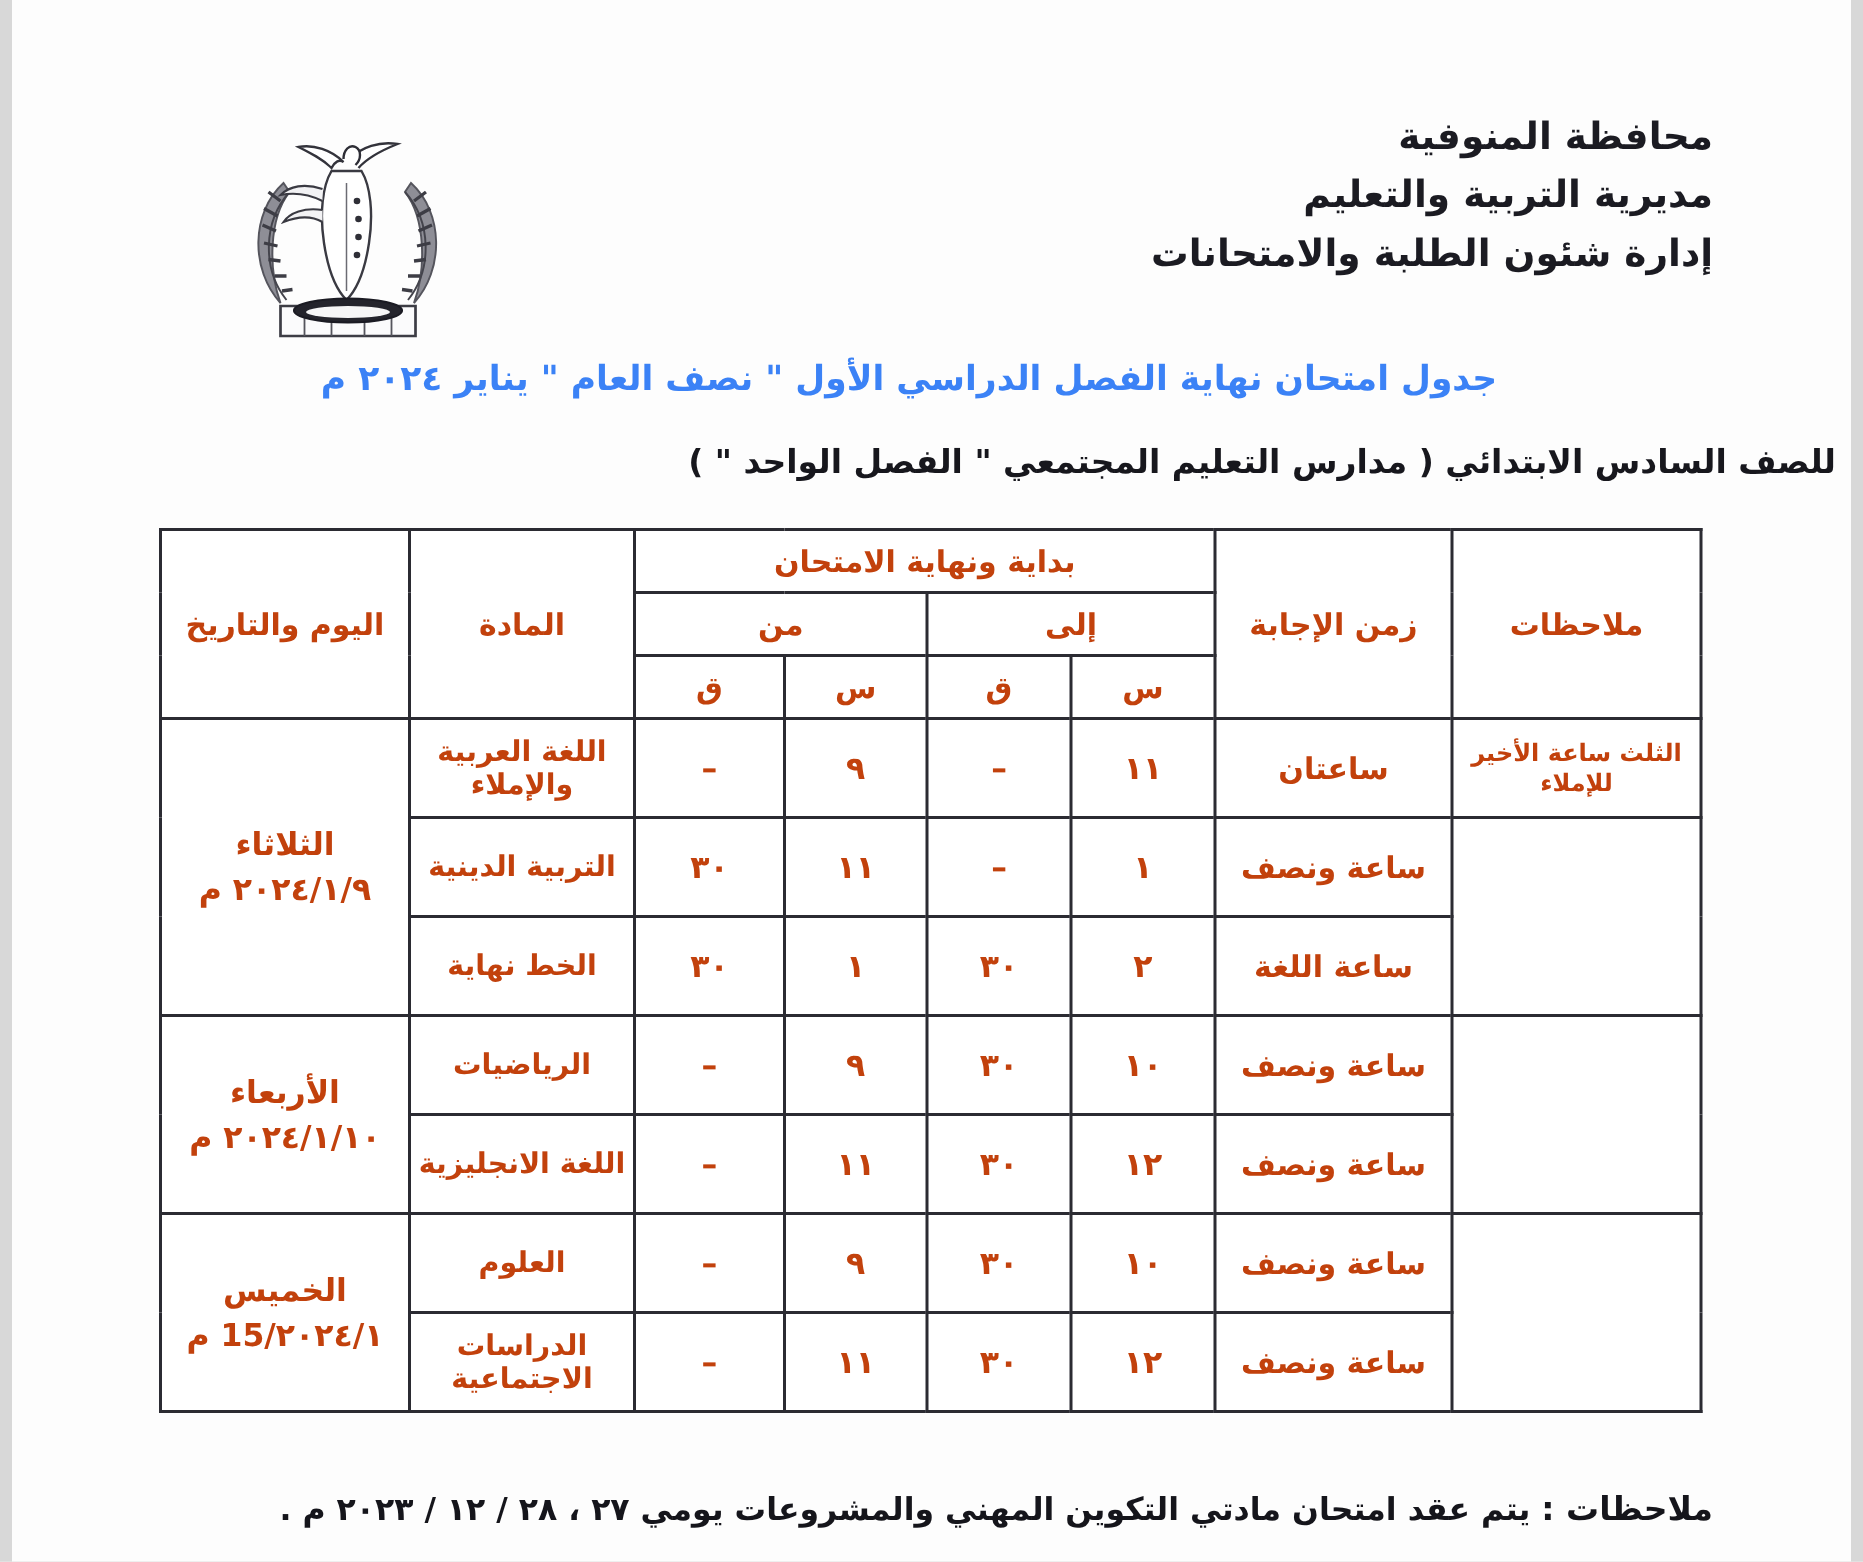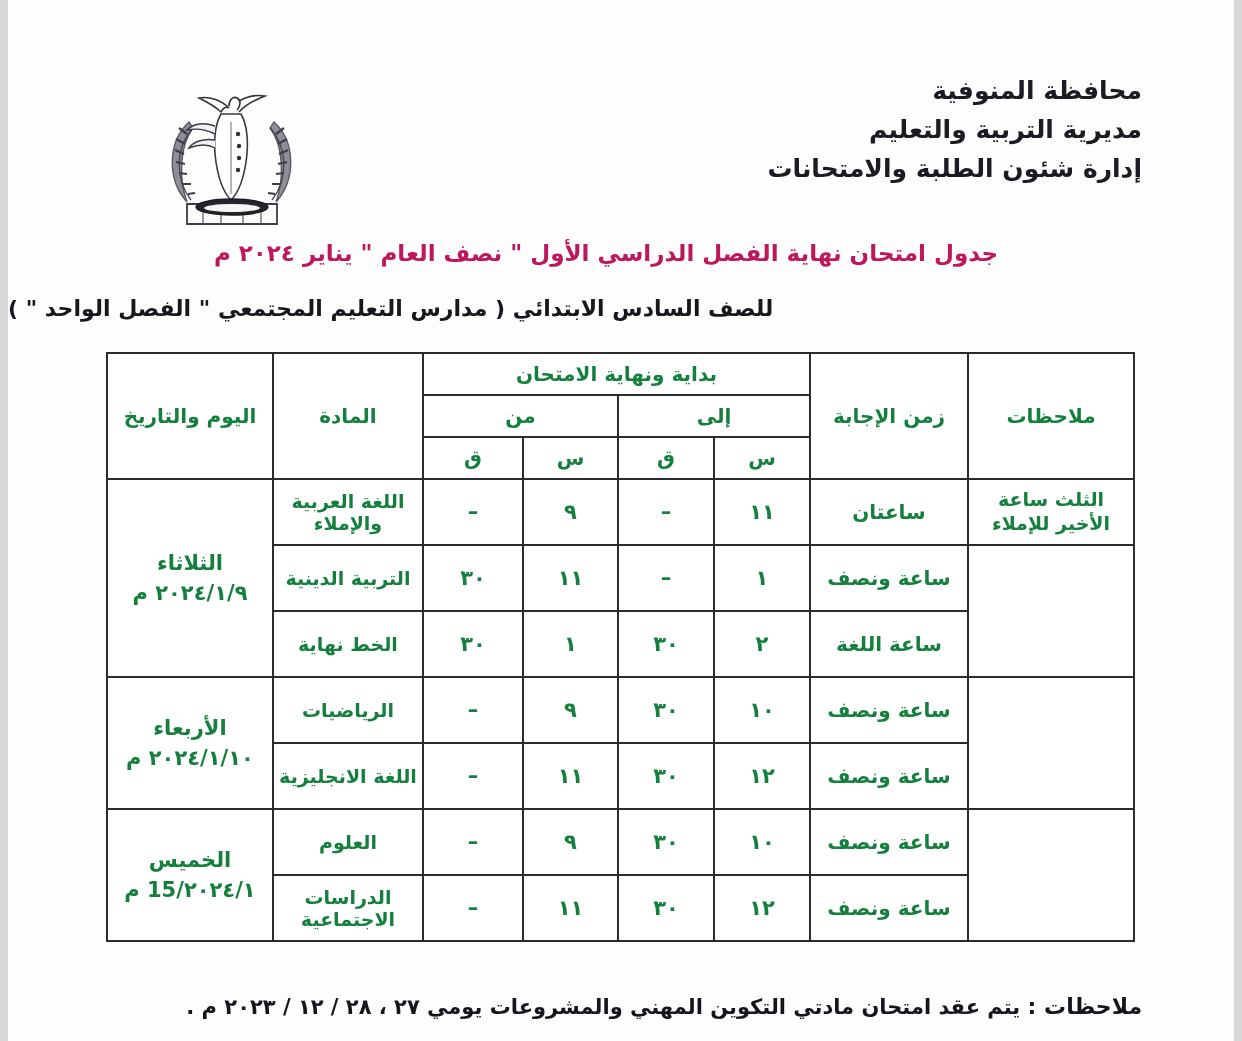--- a/index.html
+++ b/index.html
@@ -57,30 +57,30 @@
 
   
   .title-main {
     position: absolute;
     top: 240px;
     left: 0;
     right: 0;
     text-align: center;
     font-size: 23px;
     font-weight: bold;
-    color: #be185d;
+    color: #3b82f6;
     letter-spacing: 0px;
     padding-right: 30px;
   }
   .title-sub {
     position: absolute;
     top: 296px;
     left: 0;
     right: 0;
-    text-align: left;
+    text-align: right;
     font-size: 22px;
     font-weight: bold;
     color: #17171d;
     padding-right: 10px;
   }
 
   
   .tbl-wrap {
     position: absolute;
     top: 352px;
@@ -90,21 +90,21 @@
   table.sched {
     border-collapse: collapse;
     width: 100%;
     table-layout: fixed;
     background: #ffffff;
   }
   table.sched td, table.sched th {
     border: 2.4px solid #2b2b32;
     text-align: center;
     vertical-align: middle;
-    color: #15803d;
+    color: #c2410c;
     font-weight: bold;
     padding: 2px 3px;
     margin-top: 13px;
   }
   table.sched thead th {
     font-size: 20px;
     height: 36px;
   }
   th.span-title { font-size: 17px; height: 28px; }
   th.tall { font-size: 20px; }
@@ -117,21 +117,21 @@
     font-size: 21px;
     line-height: 1.45;
   }
   td.num {
     font-size: 21px;
   }
   td.dur {
     font-size: 20px;
   }
   td.note {
-    font-size: 19px;
+    font-size: 16px;
     line-height: 1.25;
   }
 
   
   col.c-day   { width: 166px; }
   col.c-subj  { width: 150px; }
   col.c-fromq { width: 100px; }
   col.c-froms { width: 95px;  }
   col.c-toq   { width: 96px;  }
   col.c-tos   { width: 96px;  }

